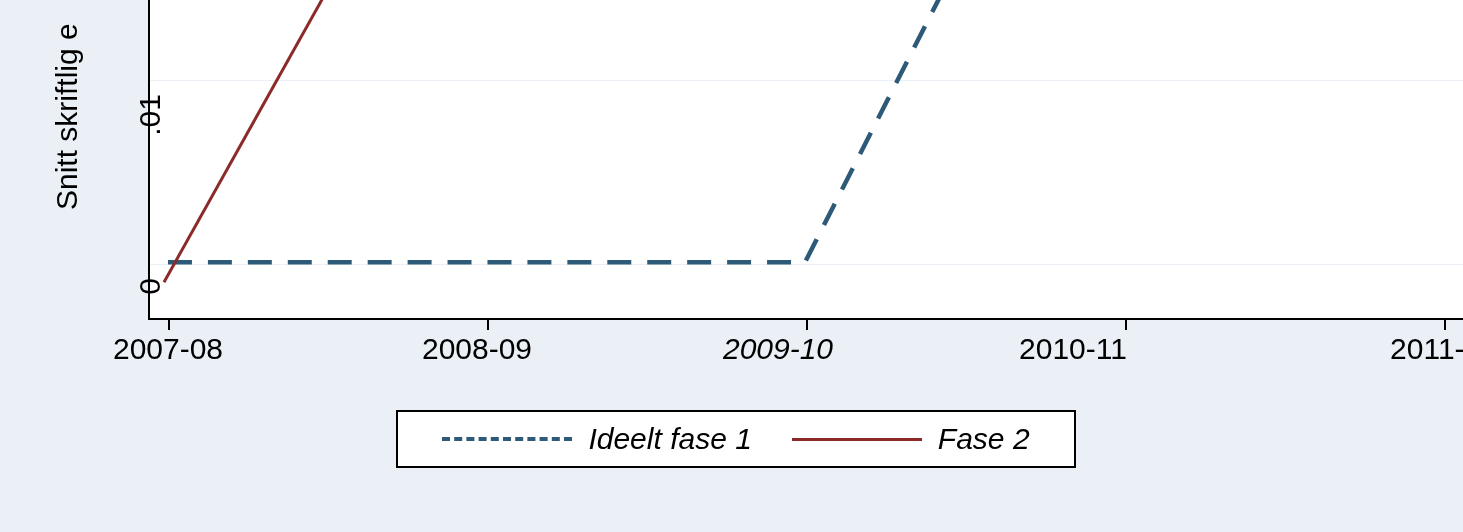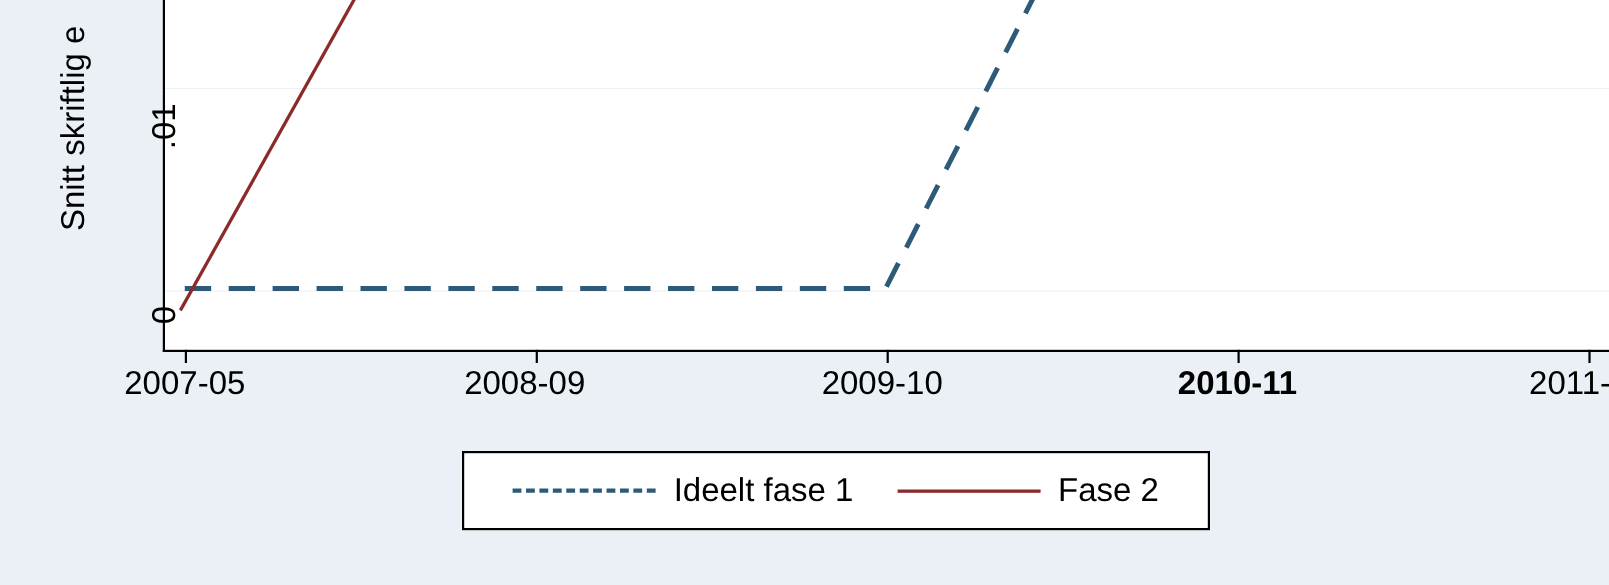--- a/index.html
+++ b/index.html
@@ -116,37 +116,37 @@
 
     <span class="y-tick-label" style="top:314px;">0</span>
     <span class="y-tick-label" style="top:130px;">.01</span>
 
     <div class="x-tick-mark" style="left:18px;"></div>
     <div class="x-tick-mark" style="left:337px;"></div>
     <div class="x-tick-mark" style="left:656px;"></div>
     <div class="x-tick-mark" style="left:975px;"></div>
     <div class="x-tick-mark" style="left:1294px;"></div>
 
-    <span class="x-tick-label" style="left:18px;">2007-05</span>
+    <span class="x-tick-label" style="left:18px;">2007-08</span>
     <span class="x-tick-label" style="left:327px;">2008-09</span>
-    <span class="x-tick-label" style="left:652px;">2009-10</span>
-    <span class="x-tick-label" style="left:975px;font-weight:bold;">2010-11</span>
+    <span class="x-tick-label" style="left:628px;font-style:italic;">2009-10</span>
+    <span class="x-tick-label" style="left:923px;">2010-11</span>
     <span class="x-tick-label" style="left:1294px;">2011-12</span>
 
     <svg class="lines" viewBox="0 0 1315 370" preserveAspectRatio="none">
 
       <polyline points="18,314 656,314 815,0" fill="none" stroke="#2c5a78" stroke-width="4.5" stroke-dasharray="24 16"></polyline>
 
       <polyline points="14,334 200,0" fill="none" stroke="#8c2a2a" stroke-width="3"></polyline>
     </svg>
   </div>
 
   <div class="y-axis-title" style="left:50px; top:210px;">Snitt skriftlig e</div>
 
-  <div class="legend-box" style="left:420px; top:410px; width:680px; height:72px;">
+  <div class="legend-box" style="left:396px; top:410px; width:680px; height:58px;font-style:italic;">
     <div class="legend-item">
       <div class="legend-swatch dashed"></div>
       <span class="legend-label">Ideelt fase 1</span>
     </div>
     <div class="legend-item">
       <div class="legend-swatch solid"></div>
       <span class="legend-label">Fase 2</span>
     </div>
   </div>
 

